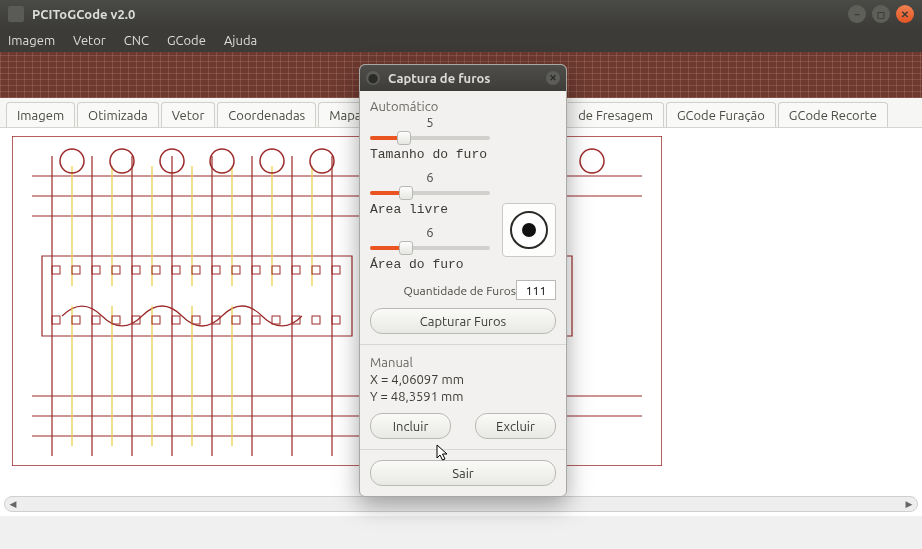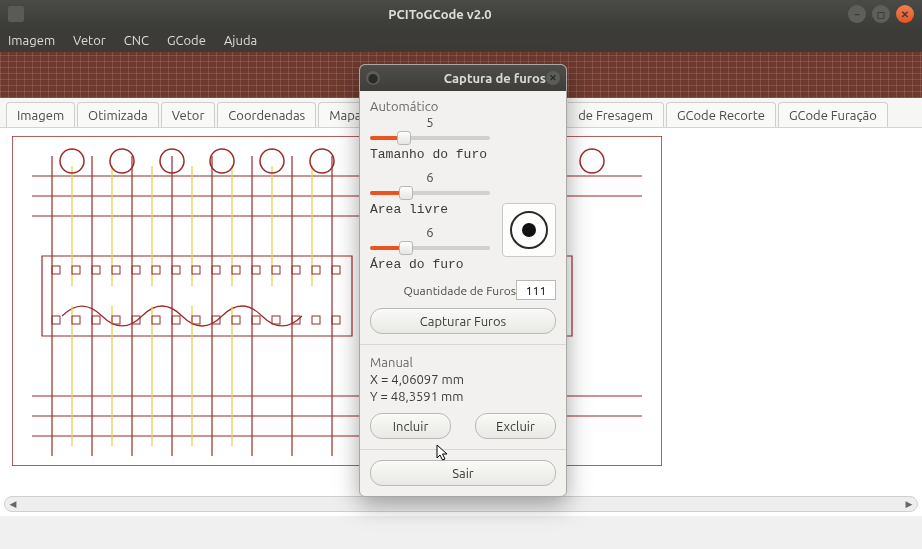--- a/index.html
+++ b/index.html
@@ -1,19 +1,19 @@
 <!DOCTYPE html>
 <html><head>
 <meta charset="utf-8">
 <style>
   * { box-sizing: border-box; margin: 0; padding: 0; font-family: "Ubuntu", "Segoe UI", sans-serif; }
   body { background: #f0f0f0; width: 922px; height: 549px; overflow: hidden; position: relative; }
 
   
-  .titlebar { background: linear-gradient(#4a4a46, #3c3b37); height: 28px; display: flex; align-items: center; padding: 0 8px; color: #dcdcd8; font-size: 13px; font-weight: bold; text-align: center; }
+  .titlebar { background: linear-gradient(#4a4a46, #3c3b37); height: 28px; display: flex; align-items: center; padding: 0 8px; color: #dcdcd8; font-size: 13px; font-weight: bold; }
   .titlebar .app-icon { width: 16px; height: 16px; background: #5a5a56; border-radius: 2px; margin-right: 8px; }
   .titlebar .title { flex: 1; }
   .window-btns { display: flex; gap: 6px; }
   .wbtn { width: 18px; height: 18px; border-radius: 50%; display: flex; align-items: center; justify-content: center; font-size: 10px; color: #3a3a36; cursor: pointer; }
   .wbtn.min { background: #5f5f5a; }
   .wbtn.max { background: #5f5f5a; }
   .wbtn.close { background: linear-gradient(#f08050, #e55525); }
 
   
   .menubar { background: #3c3b37; height: 24px; display: flex; align-items: center; padding: 0 8px; gap: 18px; color: #dcdcd8; font-size: 13px; }
@@ -39,21 +39,21 @@
 
   
   .hscroll { position: absolute; left: 4px; right: 4px; bottom: 4px; height: 16px; background: #eee; border: 1px solid #d0d0cc; border-radius: 8px; display:flex; align-items:center; justify-content:space-between; padding:0 2px;}
   .hscroll .arrow { width:12px; height:12px; display:flex; align-items:center; justify-content:center; font-size:9px; color:#666; cursor:pointer;}
   .hscroll .track { flex:1; height:100%; }
 
   
   .dialog { position: absolute; left: 359px; top: 64px; width: 208px; background: #f2f1ef; border: 1px solid #a8a8a4; border-radius: 6px; box-shadow: 0 8px 24px rgba(0,0,0,.35); overflow: hidden; font-size: 13px; color: #3c3b37; }
   .dlg-title { background: linear-gradient(#4e4d49,#3e3d39); height: 26px; display: flex; align-items: center; padding: 0 6px; color: #dadad6; font-weight: bold; font-size: 13px; }
   .dlg-title .dicon { width:14px; height:14px; border-radius:50%; background:#5c5c58; margin-right:8px; display:flex; align-items:center; justify-content:center; font-size:9px; color:#2a2a26;}
-  .dlg-title .dtext { flex:1;text-align:right; }
+  .dlg-title .dtext { flex:1; }
   .dlg-title .dclose { width:14px; height:14px; border-radius:50%; background:#5c5c58; display:flex;align-items:center;justify-content:center;font-size:9px;color:#2a2a26; cursor:pointer;}
   .dlg-body { padding: 8px 10px 10px; }
   .section-label { color:#6a6a66; font-size:13px; margin-bottom:2px; }
   .slider-row { margin-bottom: 8px; }
   .slider-val { text-align:center; font-size:13px; color:#4a4a46; margin-bottom:2px; }
   .slider-label { font-size:13px; color:#3c3b37; margin-top:2px;font-family:Liberation Mono, monospace; }
   .slider-track { position:relative; height:14px; }
   .slider-track .bar-bg { position:absolute; left:0; right:0; top:5px; height:4px; background:#d0d0cc; border-radius:2px; }
   .slider-track .bar-fill { position:absolute; left:0; top:5px; height:4px; background:#e95420; border-radius:2px; }
   .slider-track .thumb { position:absolute; top:0; width:14px; height:14px; background:linear-gradient(#fdfdfc,#e6e6e2); border:1px solid #b8b8b4; border-radius:3px; margin-left:-7px; cursor:pointer; }
@@ -101,22 +101,22 @@
 <div class="banner"></div>
 
 <div class="tabbar">
   <div class="tab">Imagem</div>
   <div class="tab">Otimizada</div>
   <div class="tab">Vetor</div>
   <div class="tab">Coordenadas</div>
   <div class="tab partial cut-right">Mapa</div>
   <div class="tab-gap"></div>
   <div class="tab cut-left">de Fresagem</div>
+  <div class="tab">GCode Furação</div>
   <div class="tab">GCode Recorte</div>
-  <div class="tab">GCode Furação</div>
 </div>
 
 <div class="canvas-wrap">
   <svg class="pcb" viewBox="0 0 650 330">
     <rect x="0" y="0" width="650" height="330" fill="none" stroke="#9c2a2a" stroke-width="1.5"></rect>
 
     <g stroke="#9c2a2a" stroke-width="1.2" fill="none">
       <path d="M20 40 H630 M20 60 H630 M20 80 H500 M20 260 H630 M20 280 H630 M20 300 H500"></path>
       <path d="M40 20 V320 M80 20 V320 M120 20 V320 M160 20 V320 M200 20 V320 M240 20 V320 M280 20 V320 M320 20 V320"></path>
       <path d="M30 120 H340 V200 H30 Z M360 120 H560 V200 H360 Z"></path>

